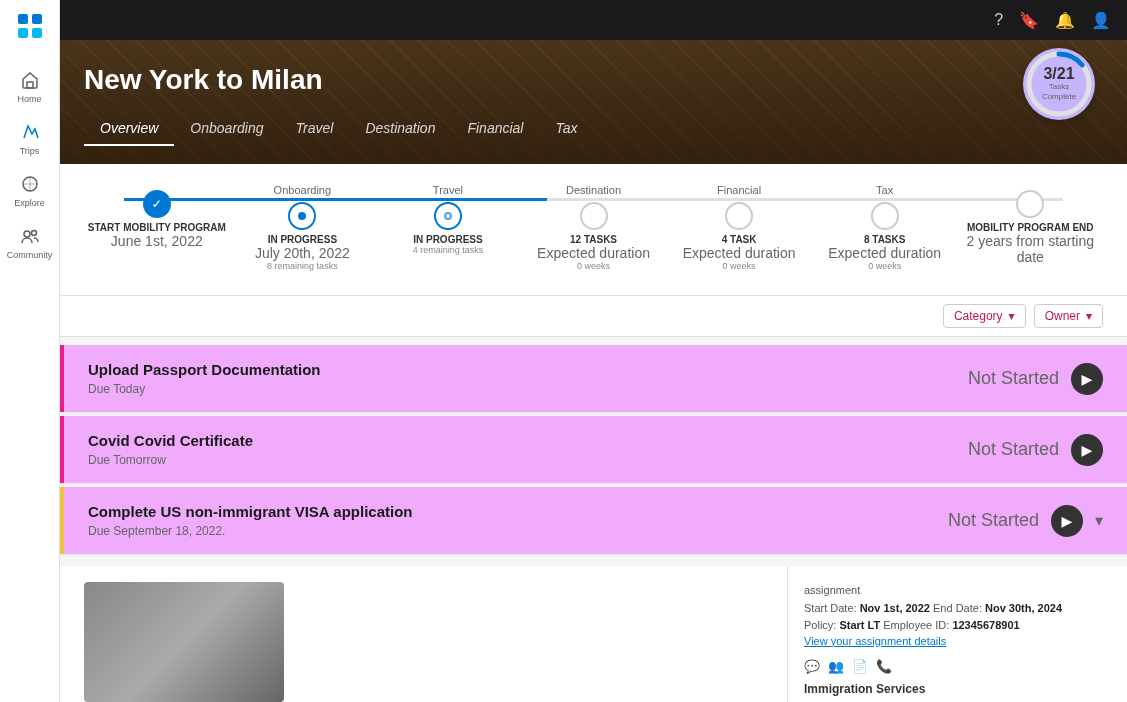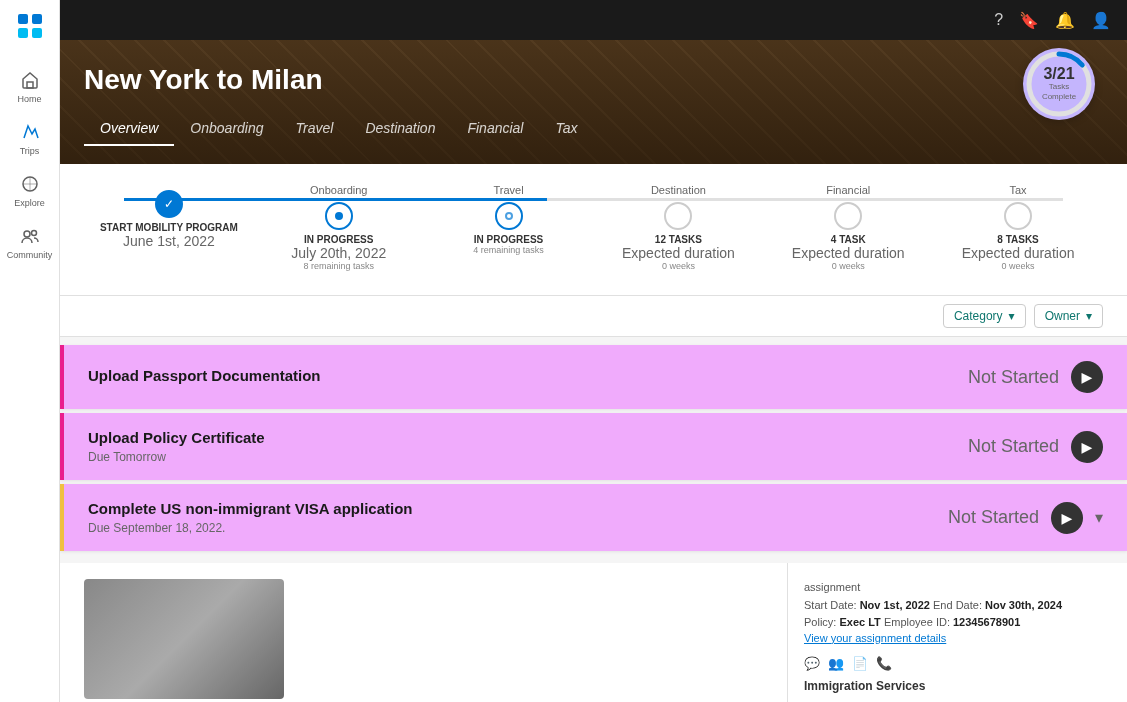--- a/index.html
+++ b/index.html
@@ -257,21 +257,21 @@
     .filter-dropdown {
       border: 1px solid #ccc;
       border-radius: 4px;
       padding: 4px 10px;
       font-size: 12px;
       display: flex;
       align-items: center;
       gap: 6px;
       cursor: pointer;
       background: white;
-      color: #0f766e;
+      color: #be185d;
     }
 
     
     .tasks-list {
       padding: 8px 0;
     }
     .task-card {
       background: #f0abfc;
       margin: 0 0 4px 0;
       padding: 16px 24px;
@@ -516,50 +516,57 @@
           </div>
 
           <div class="timeline-step">
             <div class="timeline-step-label" style="font-size:11px;color:#666;margin-bottom:6px;">Tax</div>
             <div class="step-circle pending"></div>
             <div class="step-status">8 TASKS</div>
             <div class="step-date">Expected duration</div>
             <div class="step-sub">0 weeks</div>
           </div>
 
+          <div class="timeline-step">
+            <div class="timeline-step-label"></div>
+            <div class="step-circle pending"></div>
+            <div class="step-status">MOBILITY PROGRAM END</div>
+            <div class="step-date">2 years from starting date</div>
+          </div>
         </div>
       </div>
     </div>
 
     <div class="filters-row">
       <div class="filter-dropdown">
         <span>Category</span>
         <span>▾</span>
       </div>
       <div class="filter-dropdown">
         <span>Owner</span>
         <span>▾</span>
       </div>
     </div>
 
     <div class="tasks-list">
 
       <div class="task-card pink">
         <div class="task-card-left">
           <div class="task-card-title">Upload Passport Documentation</div>
+          <div class="task-card-due">Due Today</div>
         </div>
         <div class="task-card-right">
           <span class="task-status-label">Not Started</span>
           <div class="task-play-btn">▶</div>
         </div>
       </div>
 
       <div class="task-card pink2">
         <div class="task-card-left">
-          <div class="task-card-title">Upload Policy Certificate</div>
+          <div class="task-card-title">Covid Covid Certificate</div>
           <div class="task-card-due">Due Tomorrow</div>
         </div>
         <div class="task-card-right">
           <span class="task-status-label">Not Started</span>
           <div class="task-play-btn">▶</div>
         </div>
       </div>
 
       <div class="task-card yellow">
         <div class="task-card-left">
@@ -579,21 +586,21 @@
         <div class="bottom-image"></div>
       </div>
       <div class="bottom-right">
         <div class="assignment-info">
           <span>assignment</span><br>
           <span>Start Date: </span>
           <strong>Nov 1st, 2022</strong>
           <span> End Date: </span>
           <strong>Nov 30th, 2024</strong><br>
           <span>Policy: </span>
-          <strong>Exec LT</strong>
+          <strong>Start LT</strong>
           <span> Employee ID: </span>
           <strong>12345678901</strong>
         </div>
         <div class="assignment-link">View your assignment details</div>
 
         <div class="services-section">
           <div class="icon-row">
             <span>💬</span>
             <span>👥</span>
             <span>📄</span>

